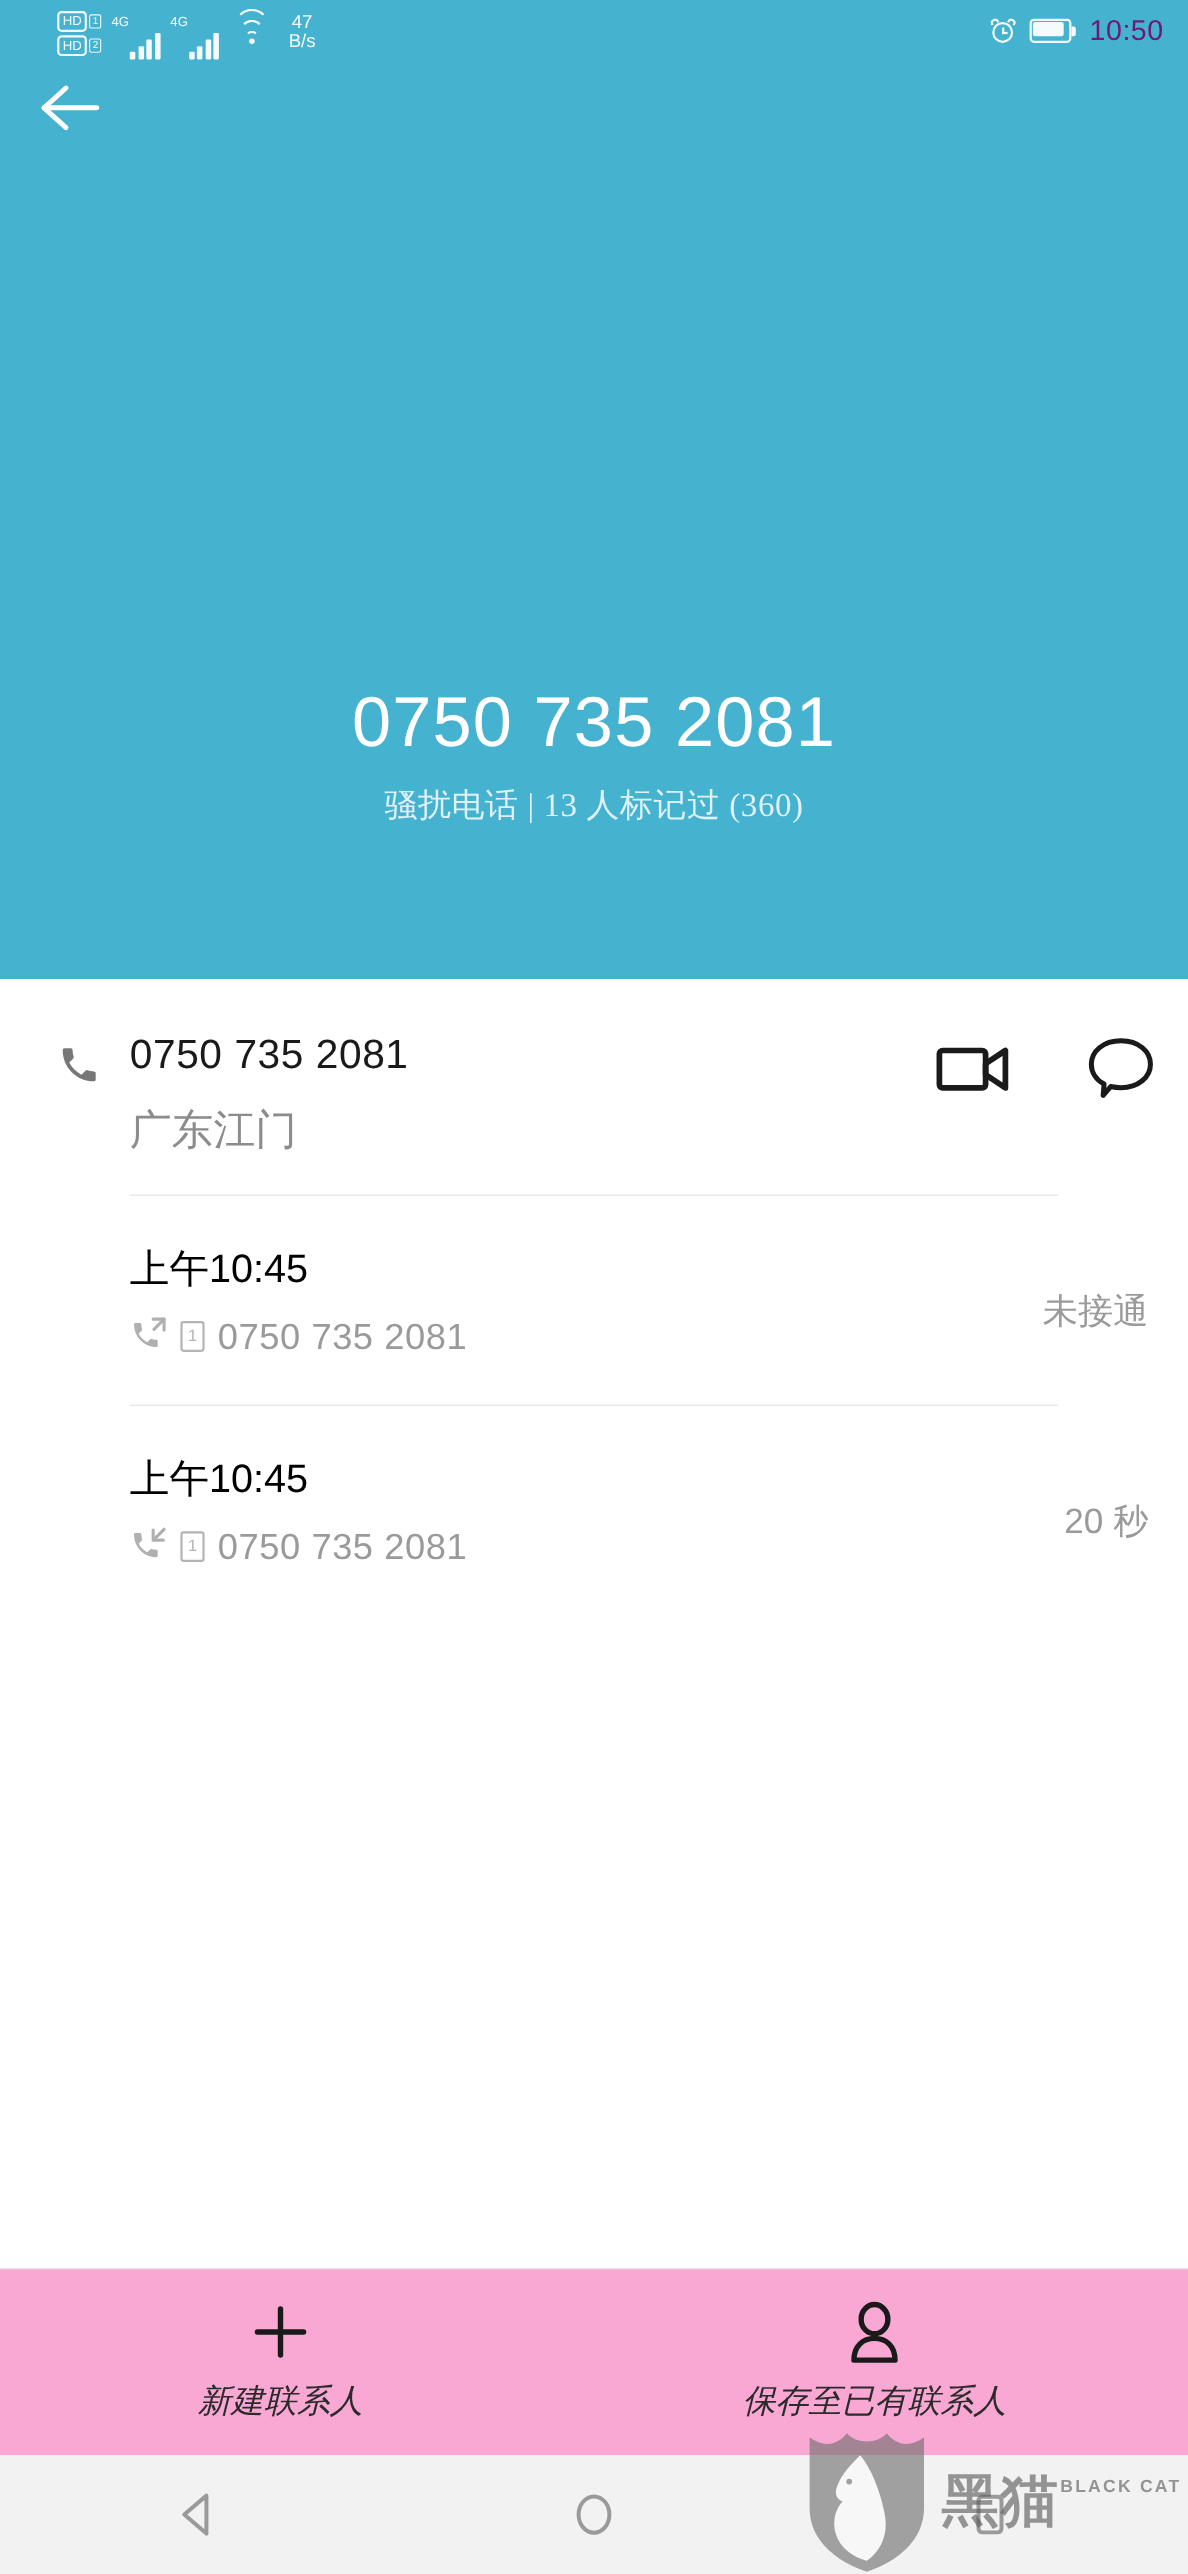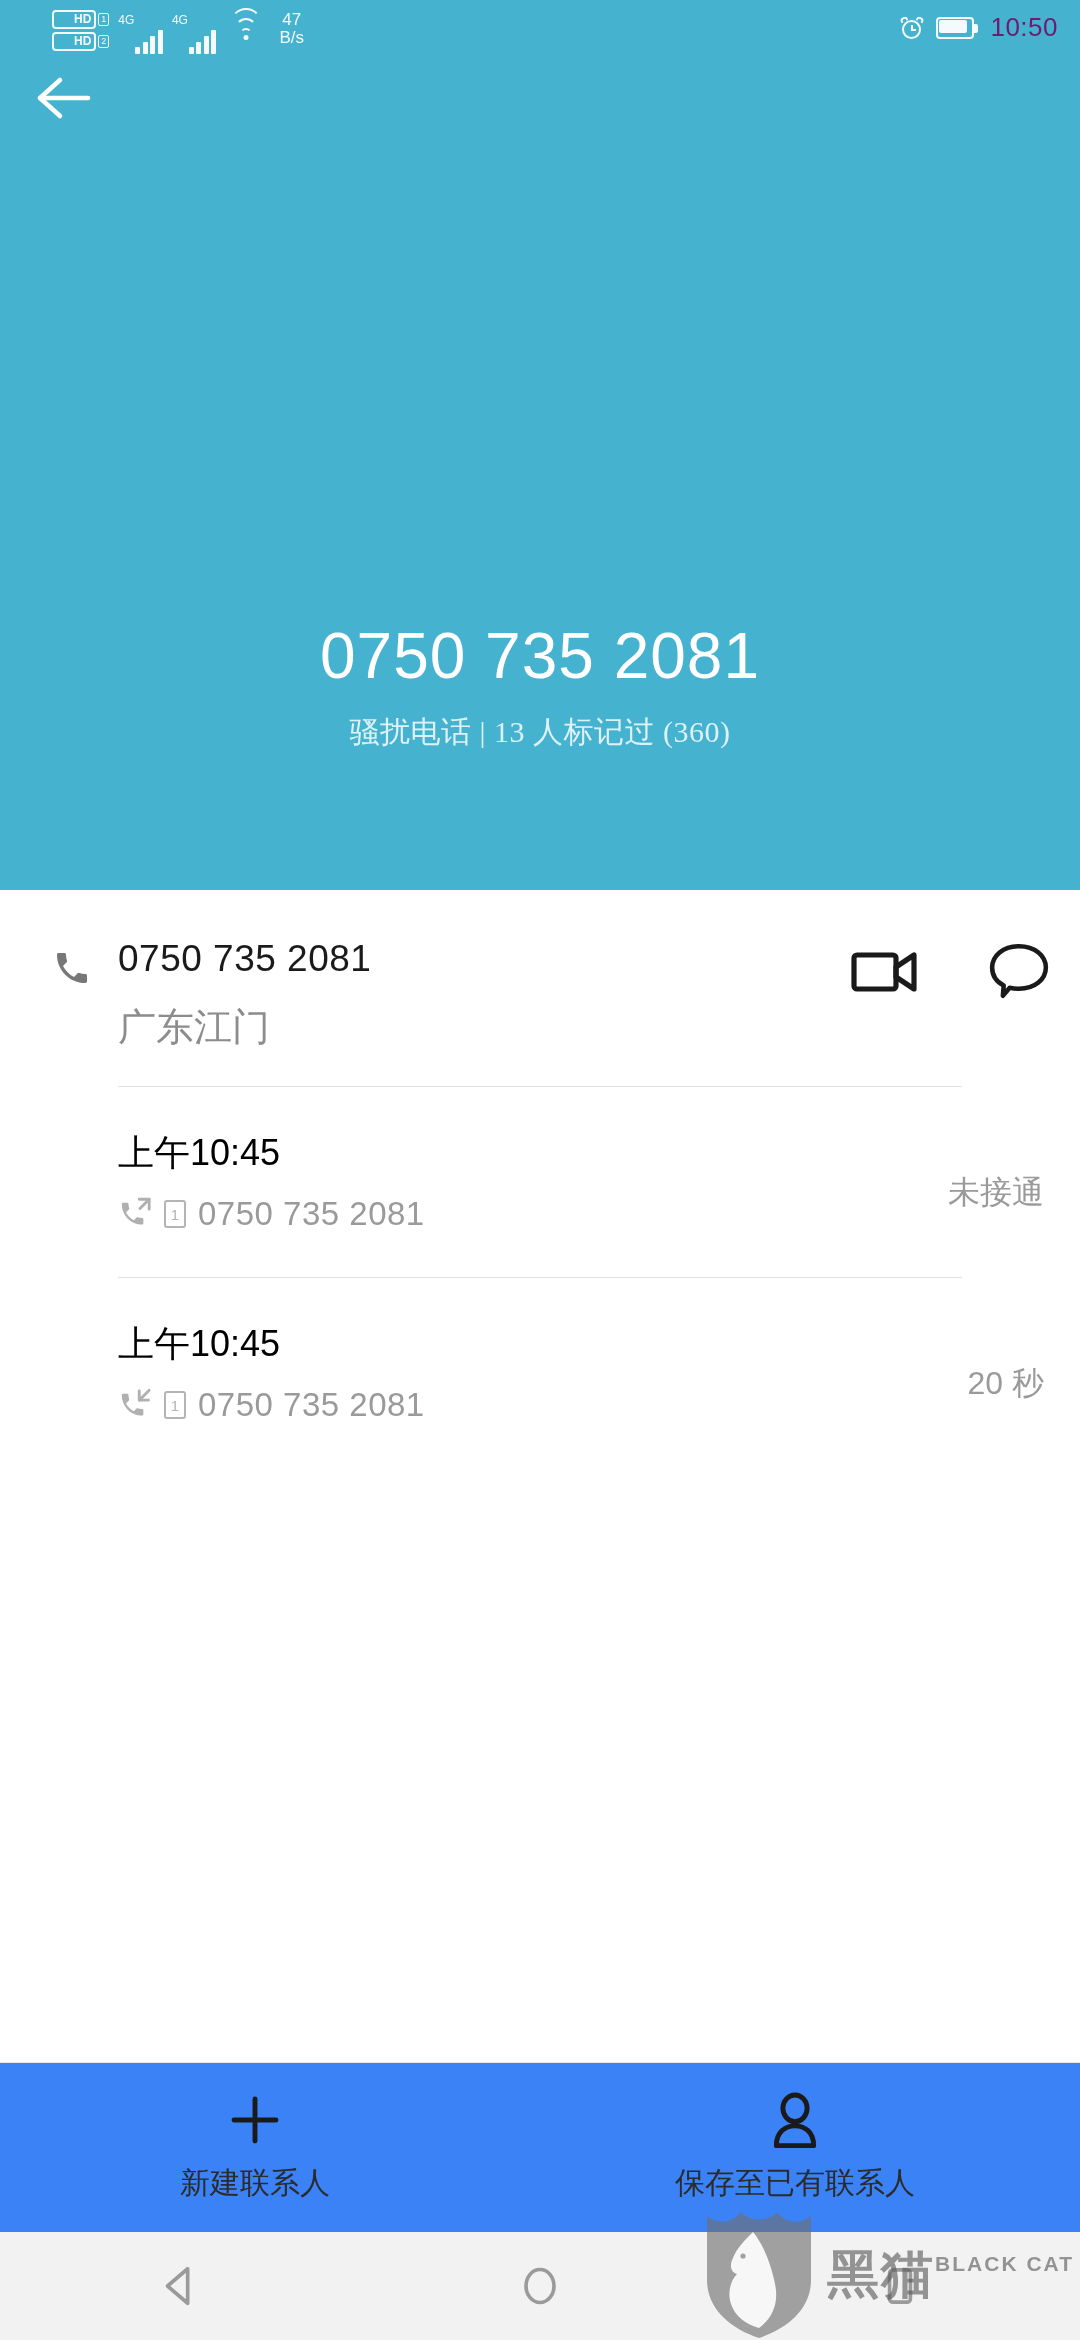--- a/index.html
+++ b/index.html
@@ -21,23 +21,23 @@
   }
   .sb-left {
     position:absolute; left:52px; top:8px;
     display:flex; align-items:flex-start; gap:9px;
   }
   .hd-stack { display:flex; flex-direction:column; gap:3px; padding-top:2px; }
   .hd-row { display:flex; align-items:center; gap:2px; }
   .hd-box {
     border:2px solid rgba(255,255,255,.93);
     border-radius:4px;
-    font-size:12px; font-weight:bold; line-height:1;
+    font-size:12px; font-weight:normal; line-height:1;
     color:rgba(255,255,255,.95);
-    padding:1px 3px 2px 20px;
+    padding:1px 3px 2px 3px;
     letter-spacing:0px;
   }
   .hd-sim {
     border:1.5px solid rgba(255,255,255,.9);
     border-radius:2px;
     font-size:9px; line-height:1; color:rgba(255,255,255,.95);
     padding:1px 2px;
   }
   .net-group { display:flex; align-items:flex-end; gap:1px; padding-top:6px; }
   .net-label { font-size:12px; color:rgba(255,255,255,.95); line-height:1; margin-bottom:28px; }
@@ -149,22 +149,23 @@
     font-size:15px; color:#b4b4b4; line-height:1;
   }
   .log-status {
     position:absolute; right:36px; top:84px;
     font-size:32px; color:#9a9a9a;
   }
 
   
   .toolbar {
     position:absolute; left:0; bottom:108px; width:1080px; height:170px;
-    background:#3b82f6; display:flex; align-items:center; justify-content:space-around;
+    background:#f9a8d4; display:flex; align-items:center; justify-content:space-around;
     border-top:1px solid #e6e6e6;
+    font-style:italic;
   }
   .tb-item {
     display:flex; flex-direction:column; align-items:center; justify-content:center;
     gap:14px; cursor:pointer; min-width:180px;
   }
   .tb-label { font-size:30px; color:#2b2b2b; }
   .tb-icon { height:58px; display:flex; align-items:center; justify-content:center; }
 
   
   .navbar {
@@ -174,21 +175,21 @@
   .nav-btn { width:120px; height:108px; display:flex; align-items:center; justify-content:center; cursor:pointer; }
 
   
   .watermark {
     position:absolute; right:6px; bottom:0px;
     display:flex; align-items:center; gap:10px; opacity:.62;
     pointer-events:none;
   }
   .wm-text { display:flex; flex-direction:row; align-items:flex-start; }
   .wm-cn { font-size:52px; font-weight:bold; color:#5a5a5a; line-height:1; letter-spacing:2px; }
-  .wm-en { font-size:21px; font-weight:bold; color:#5a5a5a; letter-spacing:2px; margin-top:4px; }
+  .wm-en { font-size:16px; font-weight:bold; color:#5a5a5a; letter-spacing:2px; margin-top:4px; }
 </style>
 </head>
 <body>
 
 <div id="screen">
 
   <div class="header">
 
     <div class="statusbar">
       <div class="sb-left">

